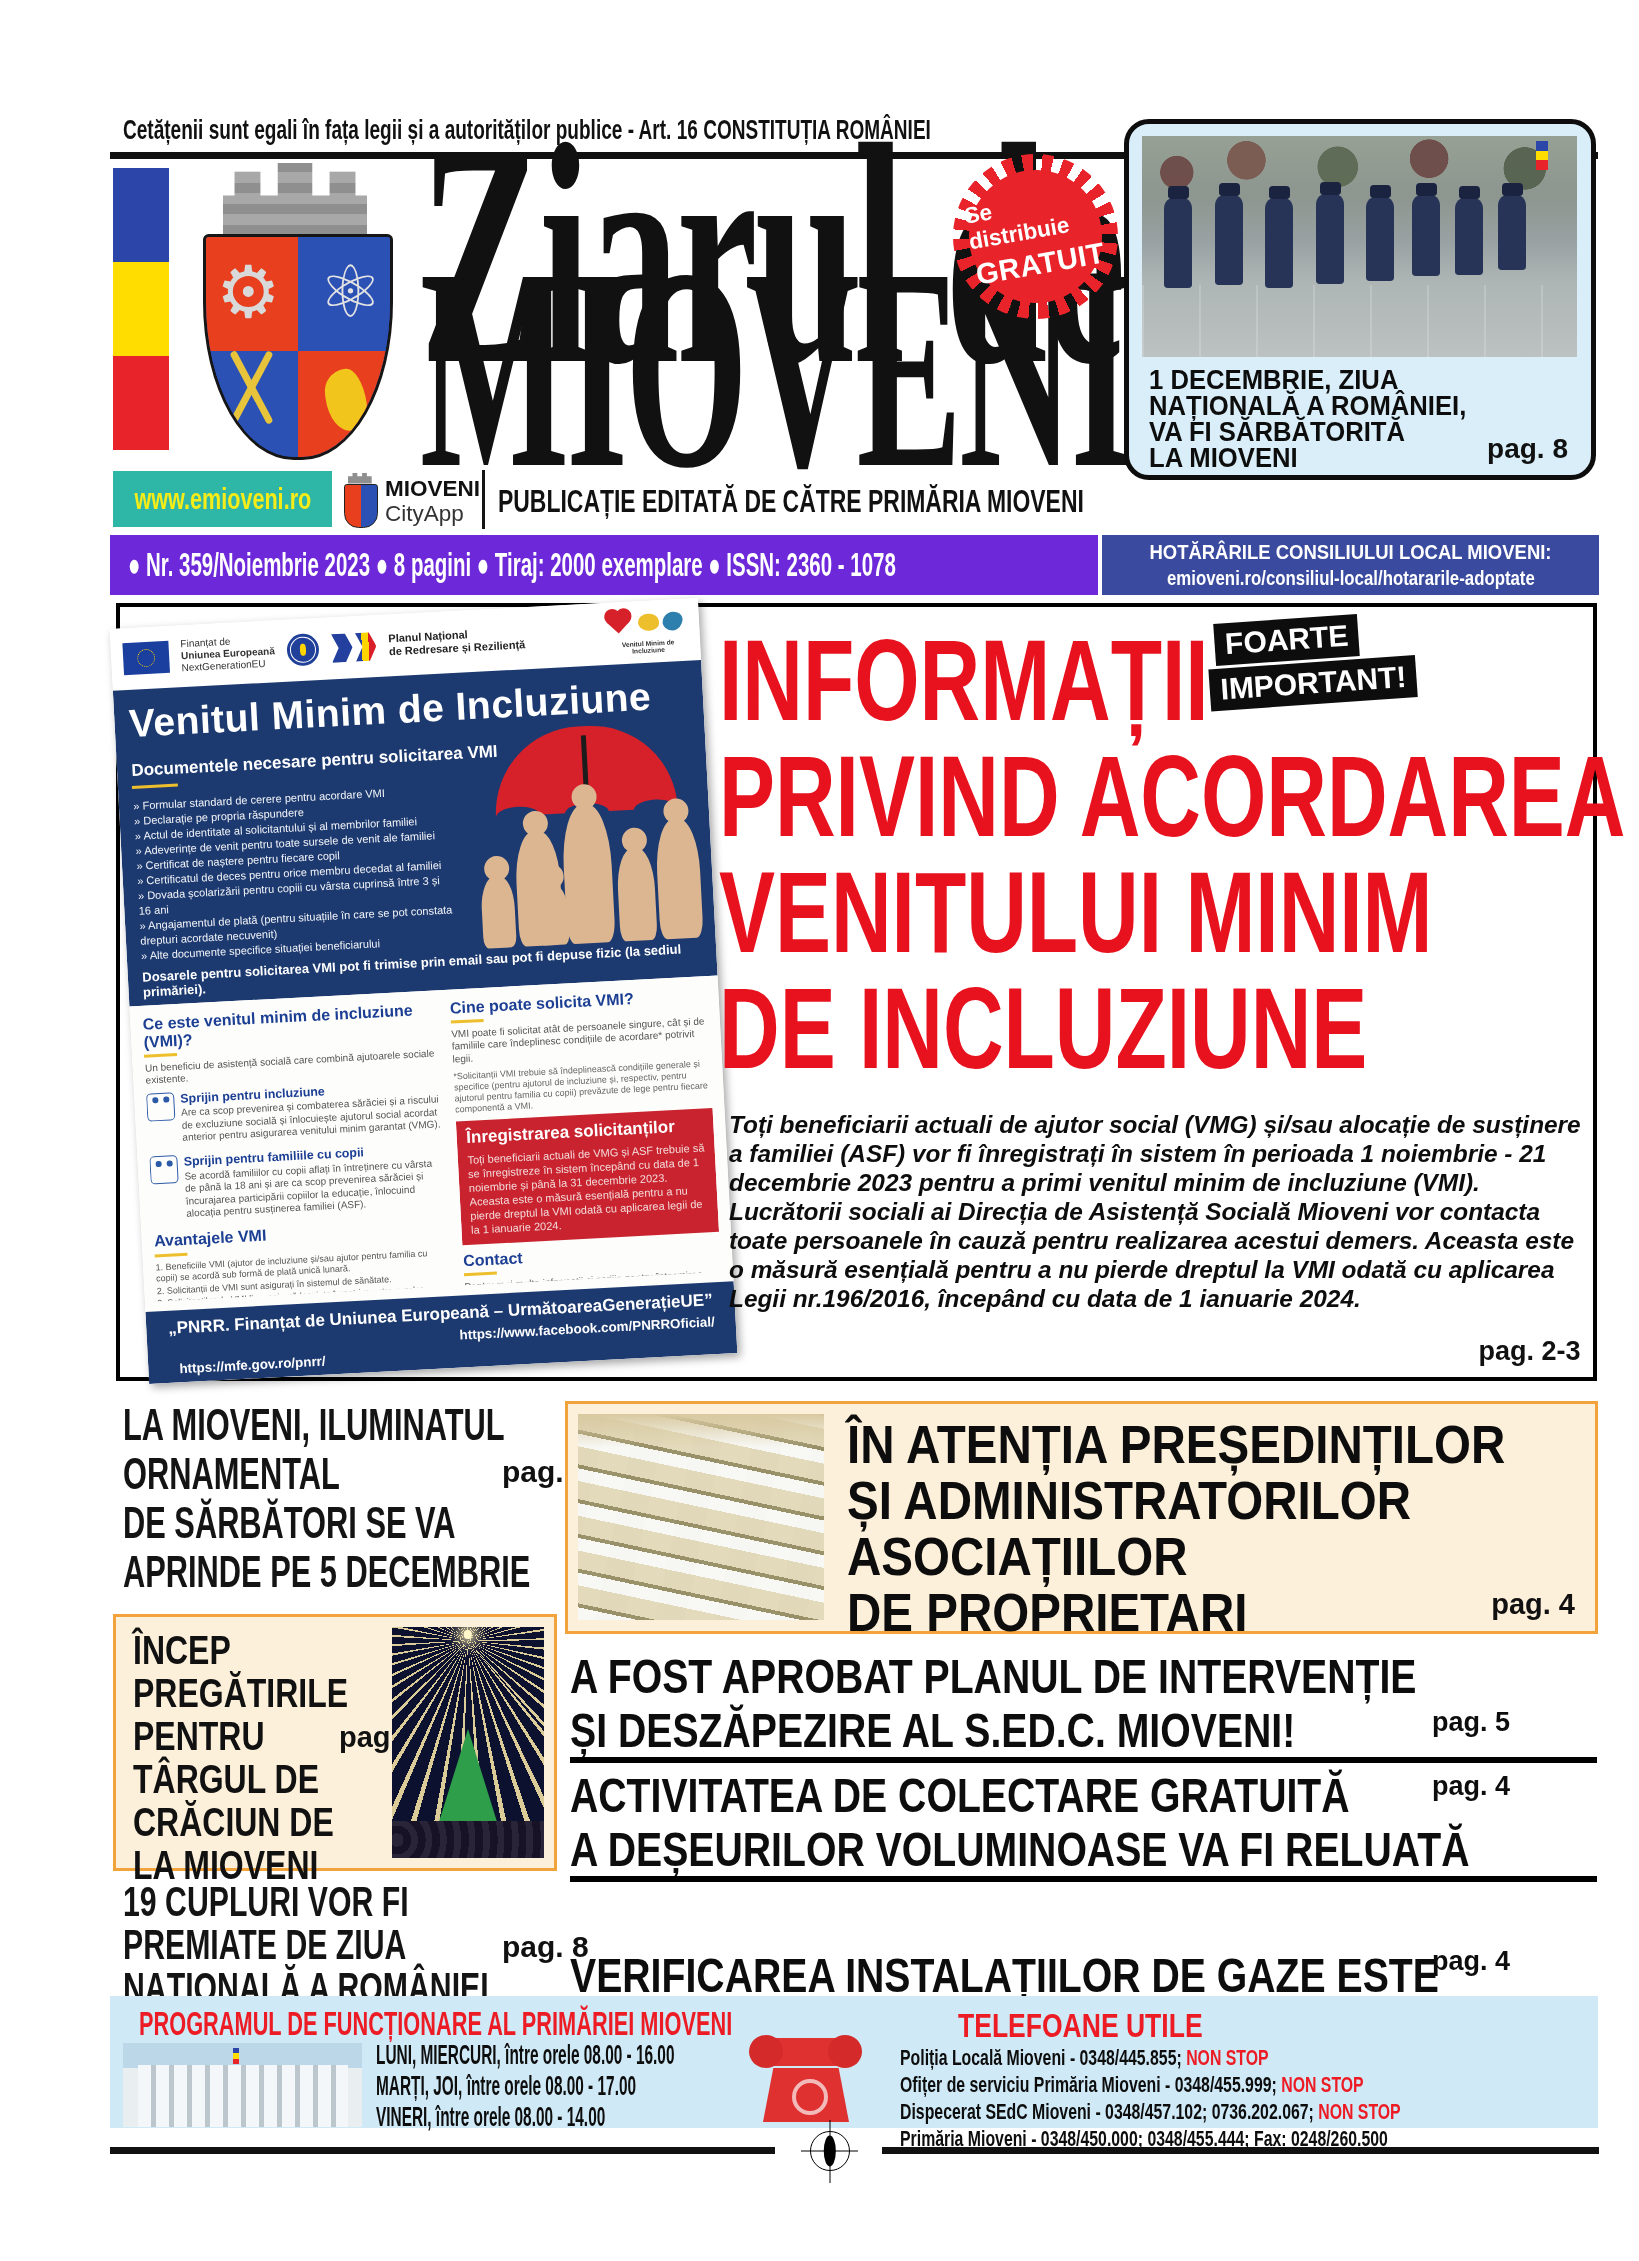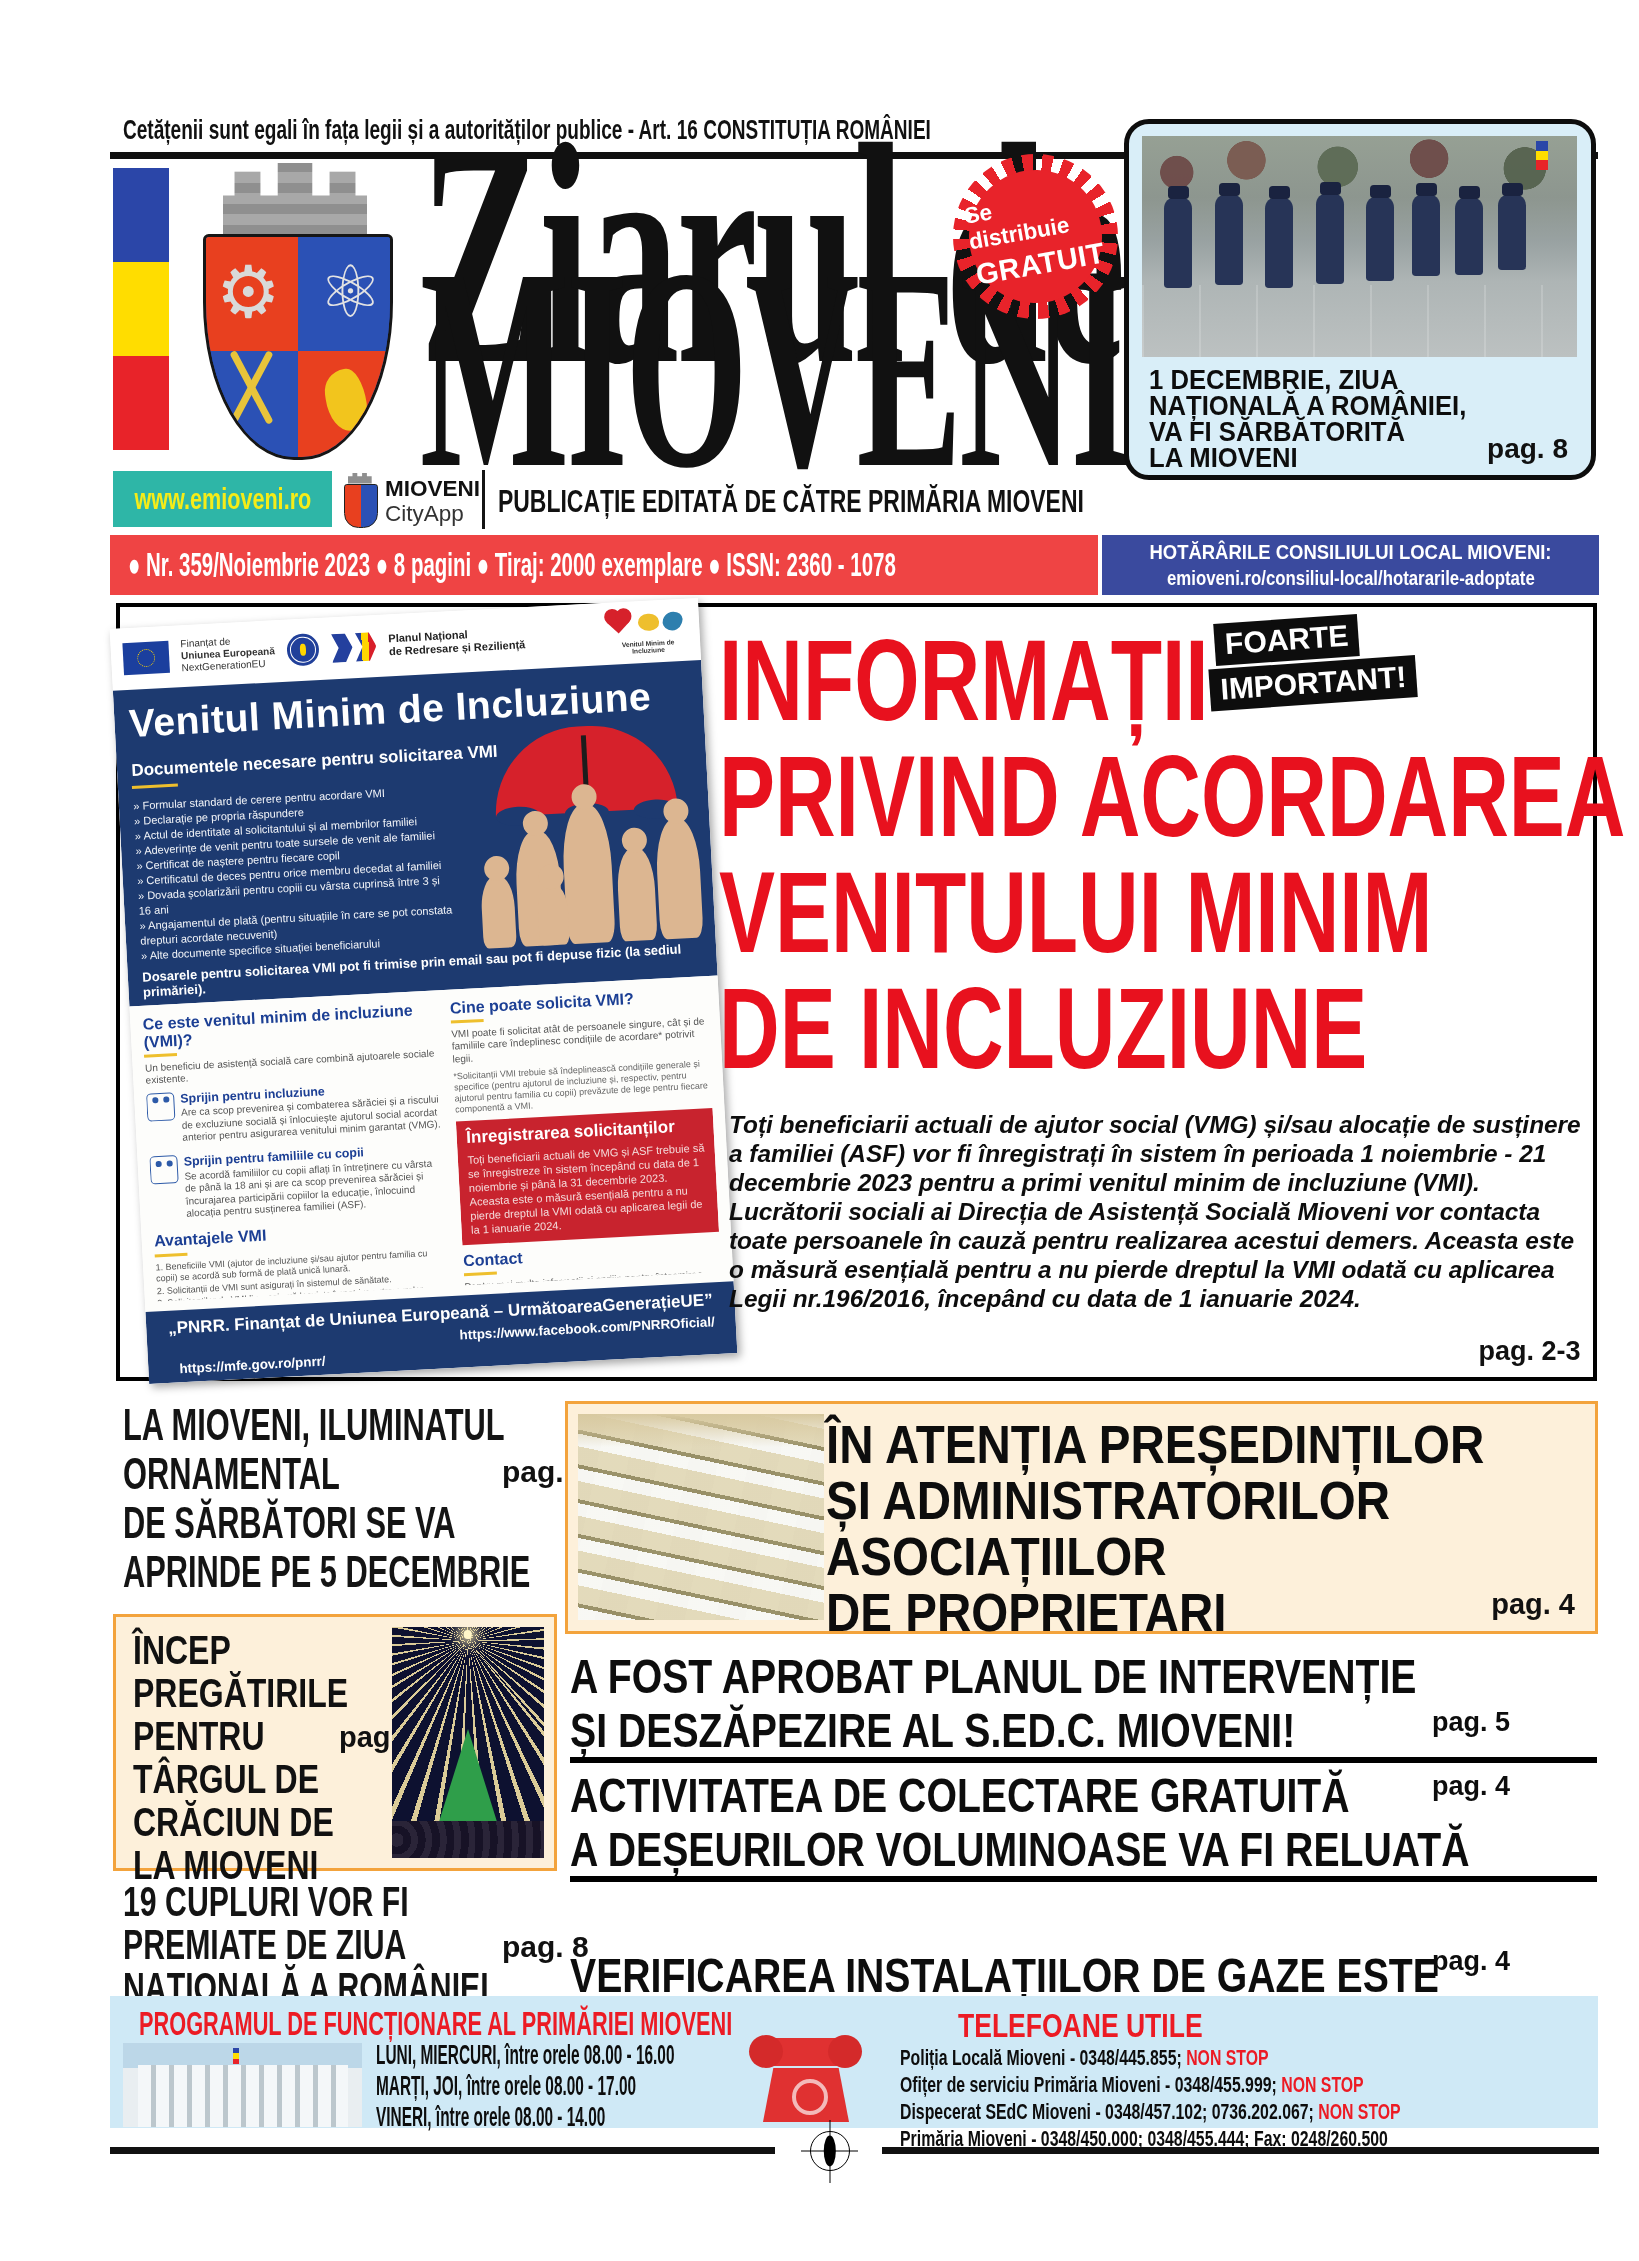--- a/index.html
+++ b/index.html
@@ -91,21 +91,21 @@
      clip-path:polygon(0 100%,0 30%,20% 30%,20% 0,40% 0,40% 30%,60% 30%,60% 0,80% 0,80% 30%,100% 30%,100% 100%);}
   #ca-logo .cas{position:absolute;left:2.9px;top:10.5px;width:32px;height:42px;border:1.9px solid #222;
      border-radius:2.9px 2.9px 14.4px 14.4px;overflow:hidden;background:linear-gradient(90deg,#e8401f 50%,#2b51b5 50%);}
   #ca-text{position:absolute;left:385px;top:476px;line-height:25px;}
   #ca-text .ca1{font-size:22.5px;font-weight:bold;}
   #ca-text .ca2{font-size:22.5px;color:#333;}
   #pubdiv{position:absolute;left:482px;top:470px;width:2.9px;height:59px;background:#141414;}
   #publisher{position:absolute;left:498px;top:484px;font-size:31px;font-weight:bold;}
 
   
-  #redbar{position:absolute;left:110px;top:535px;width:988px;height:60px;background:#ef4444;
+  #redbar{position:absolute;left:110px;top:535px;width:988px;height:60px;background:#6d28d9;
           display:flex;align-items:center;text-align:right;}
   #redbar span{color:#fff;font-size:33px;font-weight:bold;margin-left:18px;}
   #bluebar{position:absolute;left:1102px;top:535px;width:497px;height:60px;background:#3a4a9e;
            display:flex;flex-direction:column;align-items:center;justify-content:center;color:#fff;}
   #bluebar .bb1{font-size:21px;font-weight:bold;line-height:26px;}
   #bluebar .bb2{font-size:21px;font-weight:bold;line-height:26px;}
 
   
   #mainbox{position:absolute;left:116px;top:603px;width:1473px;height:770px;border:4.8px solid #000;background:#fff;}
 
@@ -215,21 +215,21 @@
   
   #assocbox{position:absolute;left:565px;top:1401px;width:1033px;height:233px;background:#fdf0da;
       border:3.8px solid #f3a33c;box-sizing:border-box;}
   #aerialphoto{position:absolute;left:9.6px;top:9.6px;width:246px;height:206px;overflow:hidden;
       background:#b5b98d;}
   #aerialphoto::before{content:"";position:absolute;inset:0;background:
       repeating-linear-gradient(12deg,rgba(255,255,255,.9) 0 12.4px,rgba(150,140,100,.85) 12.4px 16.3px,rgba(232,222,192,.9) 16.3px 34px),
       repeating-linear-gradient(102deg,rgba(110,100,70,.25) 0 29px,rgba(0,0,0,0) 29px 59px);}
   #aerialphoto::after{content:"";position:absolute;left:0;top:0;width:100%;height:33px;
       background:linear-gradient(180deg,#d8c9a0,rgba(0,0,0,0));}
-  #assoc-lines{position:absolute;left:258px;top:11.5px;font-size:54px;line-height:56px;font-weight:bold;color:#0d0d0d;}
+  #assoc-lines{position:absolute;left:279px;top:11.5px;font-size:54px;line-height:56px;font-weight:bold;color:#0d0d0d;}
   #assoc-pag{position:absolute;right:20px;bottom:10.5px;font-size:29px;font-weight:bold;}
 
   .midrow{position:absolute;left:570px;width:1027px;font-size:49px;line-height:54px;font-weight:bold;color:#0d0d0d;}
   #mr1{top:1649px;} #mr2{top:1768px;} #mr3{top:1948px;}
   .midsep{position:absolute;left:570px;width:1027px;height:5.7px;background:#000;}
   #msep1{top:1757px;} #msep2{top:1876px;}
   .mid-pag{position:absolute;font-size:27px;font-weight:bold;color:#0d0d0d;}
   #mr1-pag{left:1432px;top:1707px;}
   #mr2-pag{left:1432px;top:1771px;}
   #mr3-pag{left:1432px;top:1946px;}

